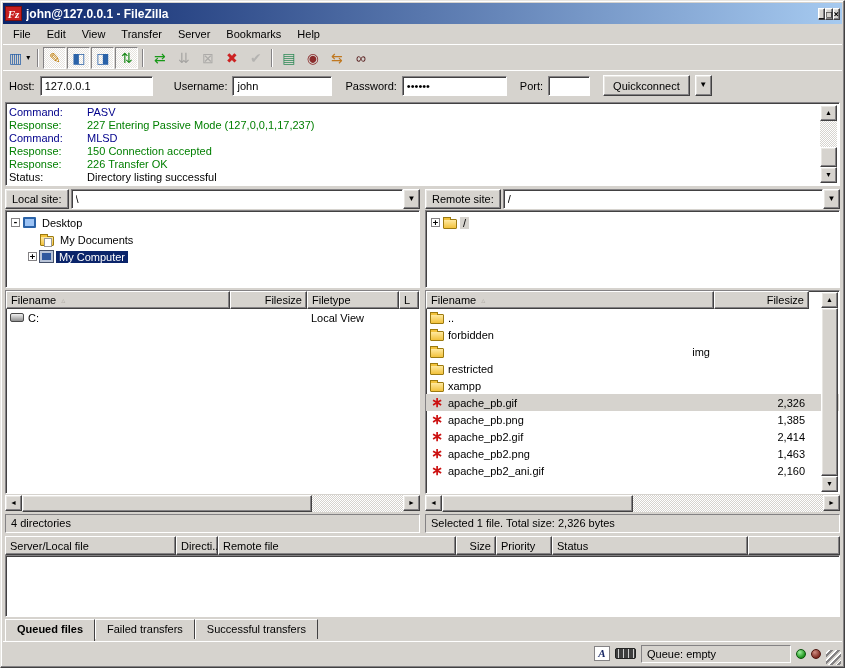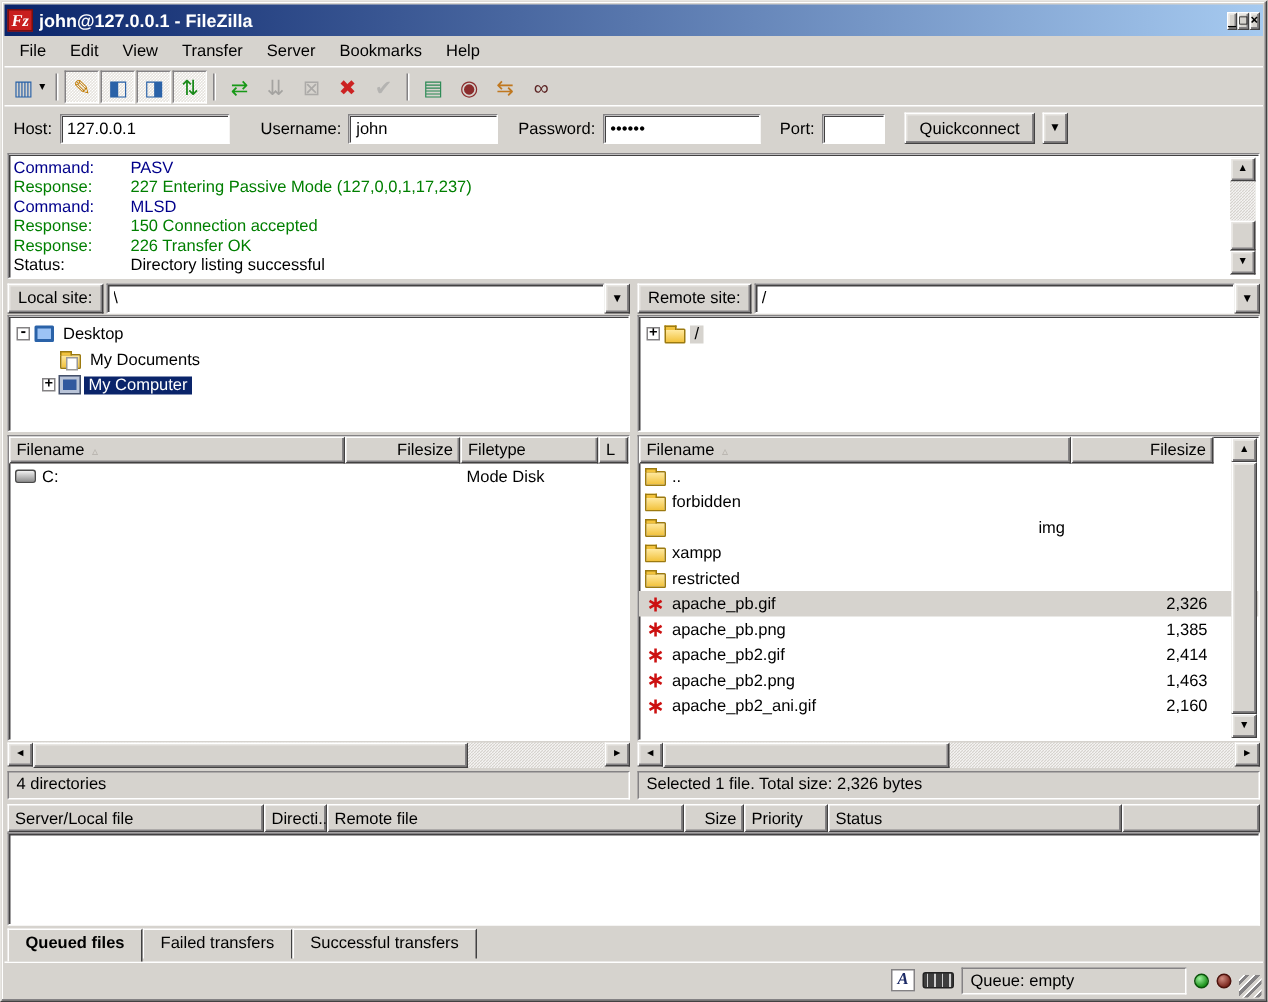--- a/index.html
+++ b/index.html
@@ -318,21 +318,21 @@
         <div>
             <div class="lrow">
               <div class="cell" style="width: 224px;">
                 <span class="i-drive"></span>
                 <span>C:</span>
               </div>
               <div class="cell right" style="width: 77px;">
                 <span></span>
               </div>
               <div class="cell" style="width: 92px;">
-                <span>Mode Disk</span>
+                <span>Local View</span>
               </div>
               <div class="cell" style="width: 0px;">
                 <span></span>
               </div>
             </div>
           </div>
       </div>
       <div class="hscroll">
         <span class="sb-btn raised">◄</span>
         <span class="hs-track dither">
@@ -378,30 +378,30 @@
                 <span class="i-folder"></span>
                 <span>img</span>
               </div>
               <div class="cell right" style="width: 95px;">
                 <span></span>
               </div>
             </div>
             <div class="lrow">
               <div class="cell" style="width: 288px;">
                 <span class="i-folder"></span>
+                <span>restricted</span>
+              </div>
+              <div class="cell right" style="width: 95px;">
+                <span></span>
+              </div>
+            </div>
+            <div class="lrow">
+              <div class="cell" style="width: 288px;">
+                <span class="i-folder"></span>
                 <span>xampp</span>
-              </div>
-              <div class="cell right" style="width: 95px;">
-                <span></span>
-              </div>
-            </div>
-            <div class="lrow">
-              <div class="cell" style="width: 288px;">
-                <span class="i-folder"></span>
-                <span>restricted</span>
               </div>
               <div class="cell right" style="width: 95px;">
                 <span></span>
               </div>
             </div>
             <div class="lrow selected">
               <div class="cell" style="width: 288px;">
                 <span class="i-apache">∗</span>
                 <span>apache_pb.gif</span>
               </div>

